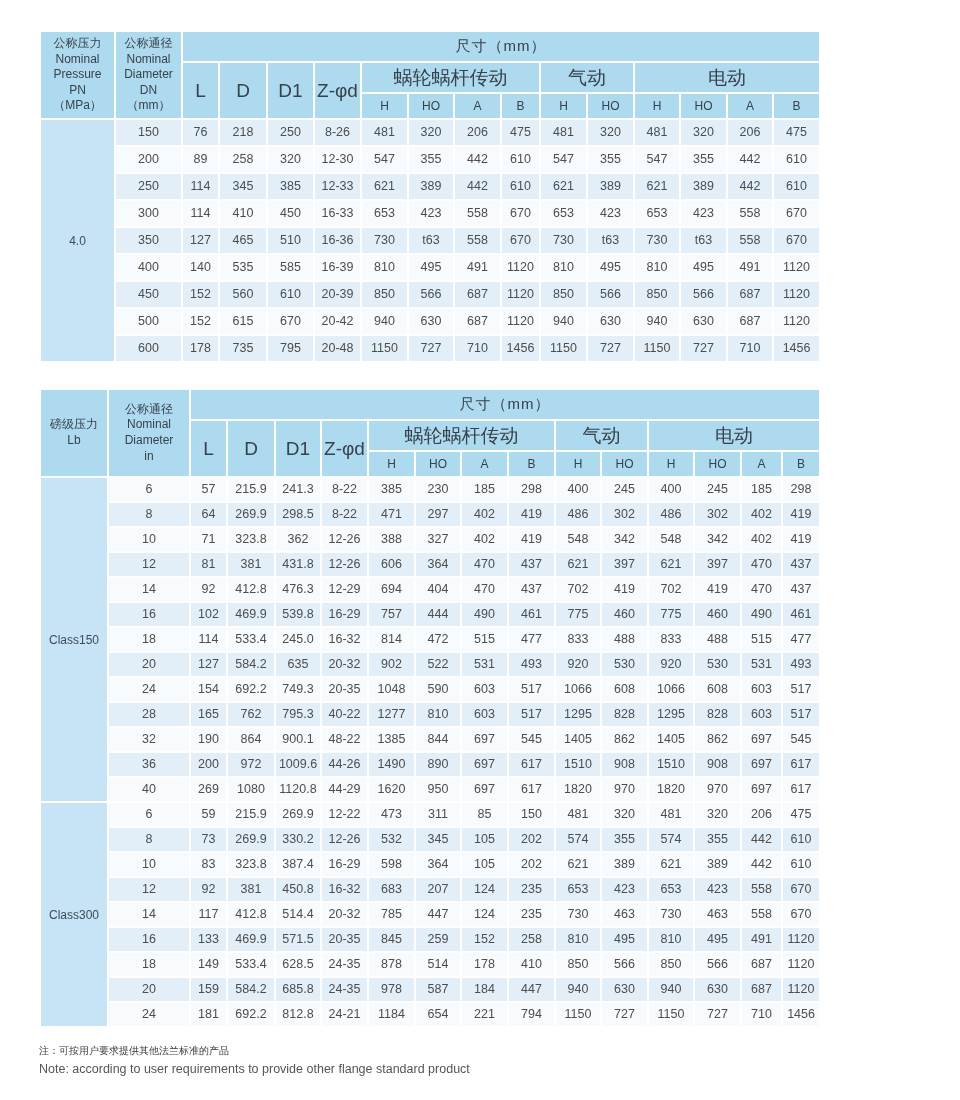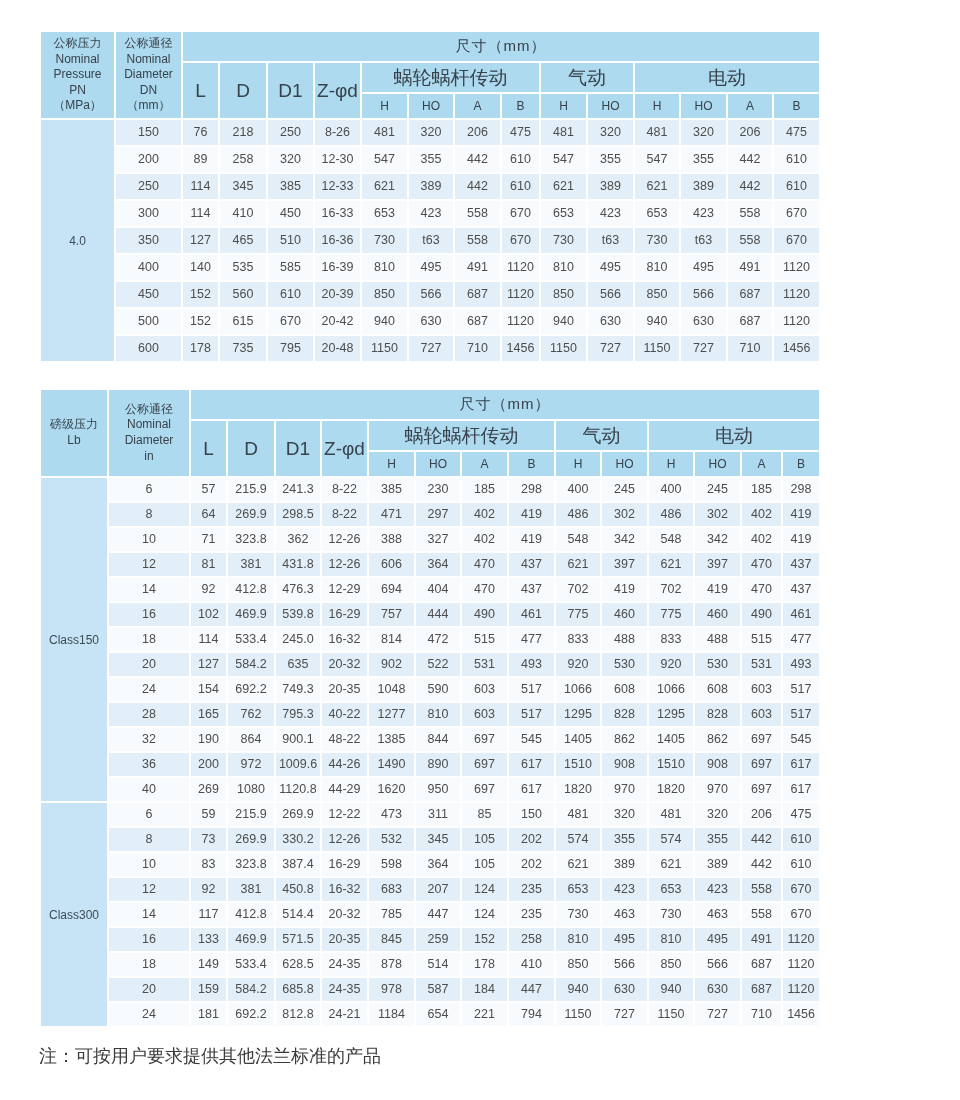--- a/index.html
+++ b/index.html
@@ -26,21 +26,21 @@
   tr.sub-row th{height:26px;font-size:12px;}
   th.side-h{white-space:pre-line;line-height:1.3;font-size:12px;}
   td{font-size:12.5px;line-height:1;}
   table.t1 tbody tr{height:27px;}
   table.t2 tbody tr{height:25px;}
   td.side{background:var(--side-bg);color:#3c4c57;font-size:12px;}
   td.rb{background:var(--row-blue);}
   td.rw{background:var(--row-white);}
   .gap{height:25px;}
   .notes{margin-top:16px;}
-  .note-cn{font-size:18px;color:#3a3a3a;}
+  .note-cn{font-size:10px;color:#3a3a3a;}
   .note-en{font-size:12.5px;color:#555;margin-top:4px;}
 </style>
 </head>
 <body>
 
 <div class="wrap">
 
   <table class="t1">
     <colgroup>
       <col style="width:75px">
@@ -682,15 +682,16 @@
           <td class="rw">1150</td>
           <td class="rw">727</td>
           <td class="rw">710</td>
           <td class="rw">1456</td>
         </tr>
       </tbody>
   </table>
 
   <div class="notes">
     <div class="note-cn">注：可按用户要求提供其他法兰标准的产品</div>
+    <div class="note-en">Note: according to user requirements to provide other flange standard product</div>
   </div>
 
 </div>
 
 </body></html>

